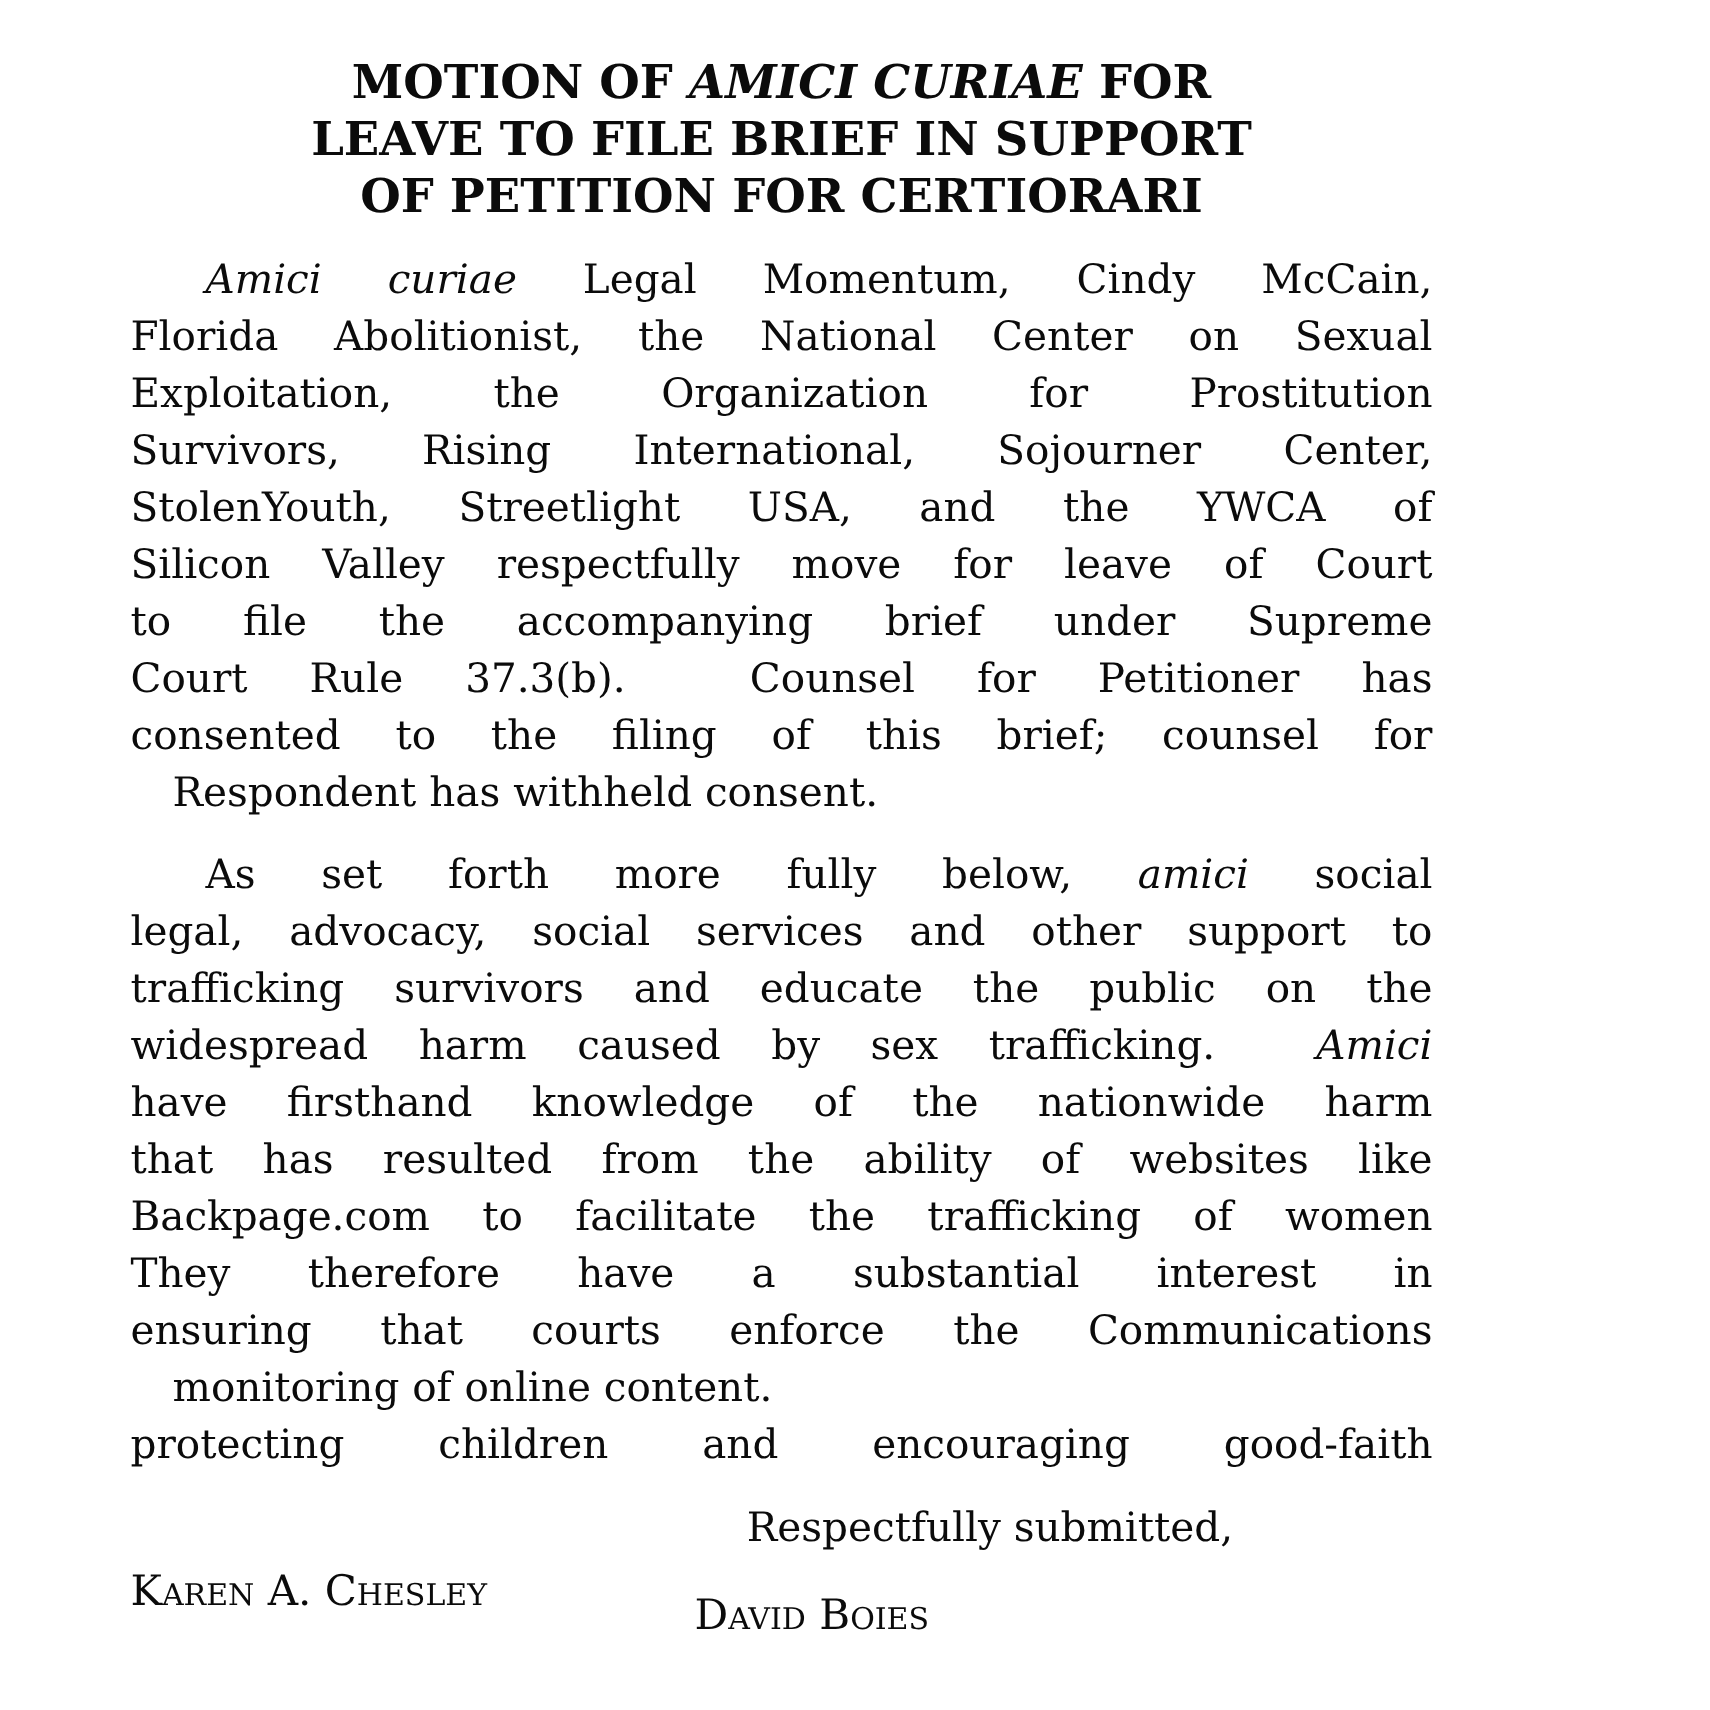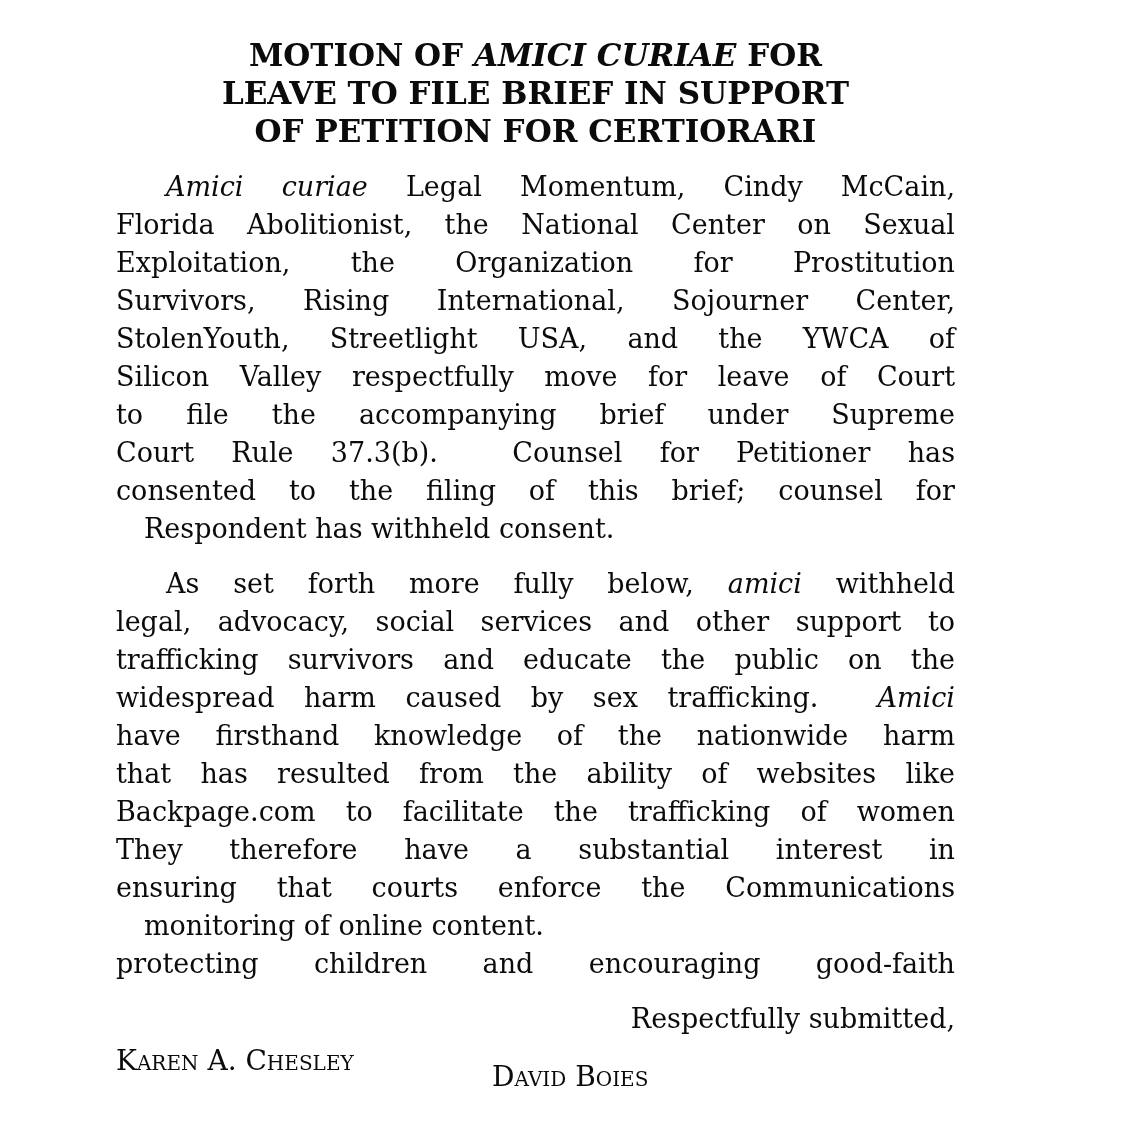--- a/index.html
+++ b/index.html
@@ -3,21 +3,21 @@
 <meta charset="utf-8">
 <style>
   html,body{margin:0;padding:0;background:#ffffff;}
   .page{
     position:relative;
     width:1140px;height:1140px;
     box-sizing:border-box;
     background:#ffffff;
     color:#0b0b0b;
     overflow:hidden;
-    padding:36px 185px 0 116px;
+    padding:36px 185px 0 87px;
     font-family:"DejaVu Serif","Liberation Serif",serif;
     font-size:27px;
     line-height:38px;
   }
   .title{
     margin:0 0 18px 0;
     font-size:31px;
     font-weight:bold;
     line-height:38px;
   }
@@ -26,21 +26,21 @@
   .line{
     text-align:justify;
     text-align-last:justify;
     white-space:pre-wrap;
   }
   .line.last{text-align-last:left;margin-left:28px;}
   .line.indent{text-indent:50px;}
   .it{font-style:italic;}
   .submitted{
     margin:13px 0 0 278px;
-    text-align:right;
+    text-align:center;
   }
   .signatures{
     position:relative;
     margin-top:6px;
     height:60px;
   }
   .sig{
     position:absolute;
     font-variant:small-caps;
     font-size:28px;
@@ -68,21 +68,21 @@
       <div class="line"><span>Survivors, Rising International, Sojourner Center,</span></div>
       <div class="line"><span>StolenYouth, Streetlight USA, and the YWCA of</span></div>
       <div class="line"><span>Silicon Valley respectfully move for leave of Court</span></div>
       <div class="line"><span>to file the accompanying brief under Supreme</span></div>
       <div class="line"><span>Court Rule 37.3(b).&nbsp; Counsel for Petitioner has</span></div>
       <div class="line"><span>consented to the filing of this brief; counsel for</span></div>
       <div class="line last"><span>Respondent has withheld consent.</span></div>
     </div>
 
   <div class="paragraph">
-      <div class="line indent"><span>As set forth more fully below, </span><span class="it">amici</span><span> withheld</span></div>
+      <div class="line indent"><span>As set forth more fully below, </span><span class="it">amici</span><span> social</span></div>
       <div class="line"><span>legal, advocacy, social services and other support to</span></div>
       <div class="line"><span>trafficking survivors and educate the public on the</span></div>
       <div class="line"><span>widespread harm caused by sex trafficking.&nbsp; </span><span class="it">Amici</span></div>
       <div class="line"><span>have firsthand knowledge of the nationwide harm</span></div>
       <div class="line"><span>that has resulted from the ability of websites like</span></div>
       <div class="line"><span>Backpage.com to facilitate the trafficking of women</span></div>
       <div class="line"><span>They therefore have a substantial interest in</span></div>
       <div class="line"><span>ensuring that courts enforce the Communications</span></div>
       <div class="line last"><span>monitoring of online content.</span></div>
       <div class="line"><span>protecting children and encouraging good-faith</span></div>

